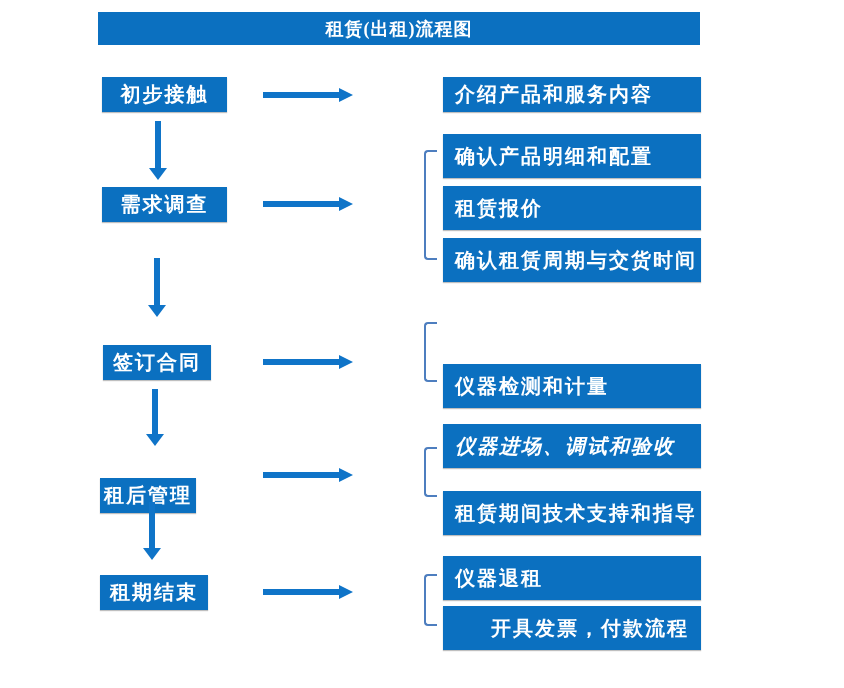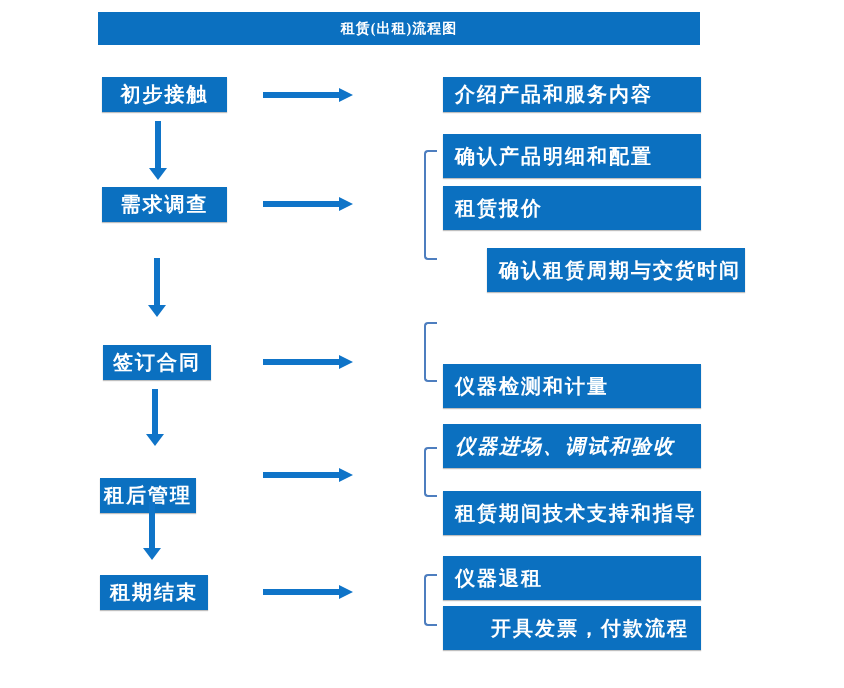--- a/index.html
+++ b/index.html
@@ -17,21 +17,21 @@
     width:844px;height:688px;
     background:var(--background);
     overflow:hidden;
   }
   .title-bar{
     position:absolute;left:98px;top:12px;width:602px;height:33px;
     background:var(--primary-blue);
     display:flex;align-items:center;justify-content:center;
   }
   .title-bar span{
-    color:var(--text);font-size:14px;font-weight:bold;letter-spacing:1px;
+    color:var(--text);font-size:18px;font-weight:bold;letter-spacing:1px;
   }
   .stage{
     position:absolute;
     background:var(--primary-blue);
     color:var(--text);
     font-size:20px;font-weight:bold;letter-spacing:2px;
     display:flex;align-items:center;justify-content:center;
     box-shadow:0 1px 1px rgba(0,0,0,.25);
     white-space:nowrap;
   }
@@ -130,21 +130,21 @@
 
   <div class="bracket" style="top:150px;height:110px;"></div>
   <div class="bracket" style="top:322px;height:60px;"></div>
   <div class="bracket" style="top:447px;height:50px;"></div>
   <div class="bracket" style="top:574px;height:52px;"></div>
 
   <div class="out" style="top:77px;height:35px;">介绍产品和服务内容</div>
 
   <div class="out" style="top:134px;">确认产品明细和配置</div>
   <div class="out" style="top:186px;">租赁报价</div>
-  <div class="out" style="top:248px;margin-left:44px;">确认租赁周期与交货时间</div>
+  <div class="out" style="top:238px;">确认租赁周期与交货时间</div>
 
   <div class="out" style="top:364px;">仪器检测和计量</div>
 
   <div class="out" style="top:424px;font-style:italic;">仪器进场、调试和验收</div>
   <div class="out" style="top:491px;">租赁期间技术支持和指导</div>
 
   <div class="out" style="top:556px;">仪器退租</div>
   <div class="out" style="top:606px;padding-left:48px;">开具发票，付款流程</div>
 
 </div>

